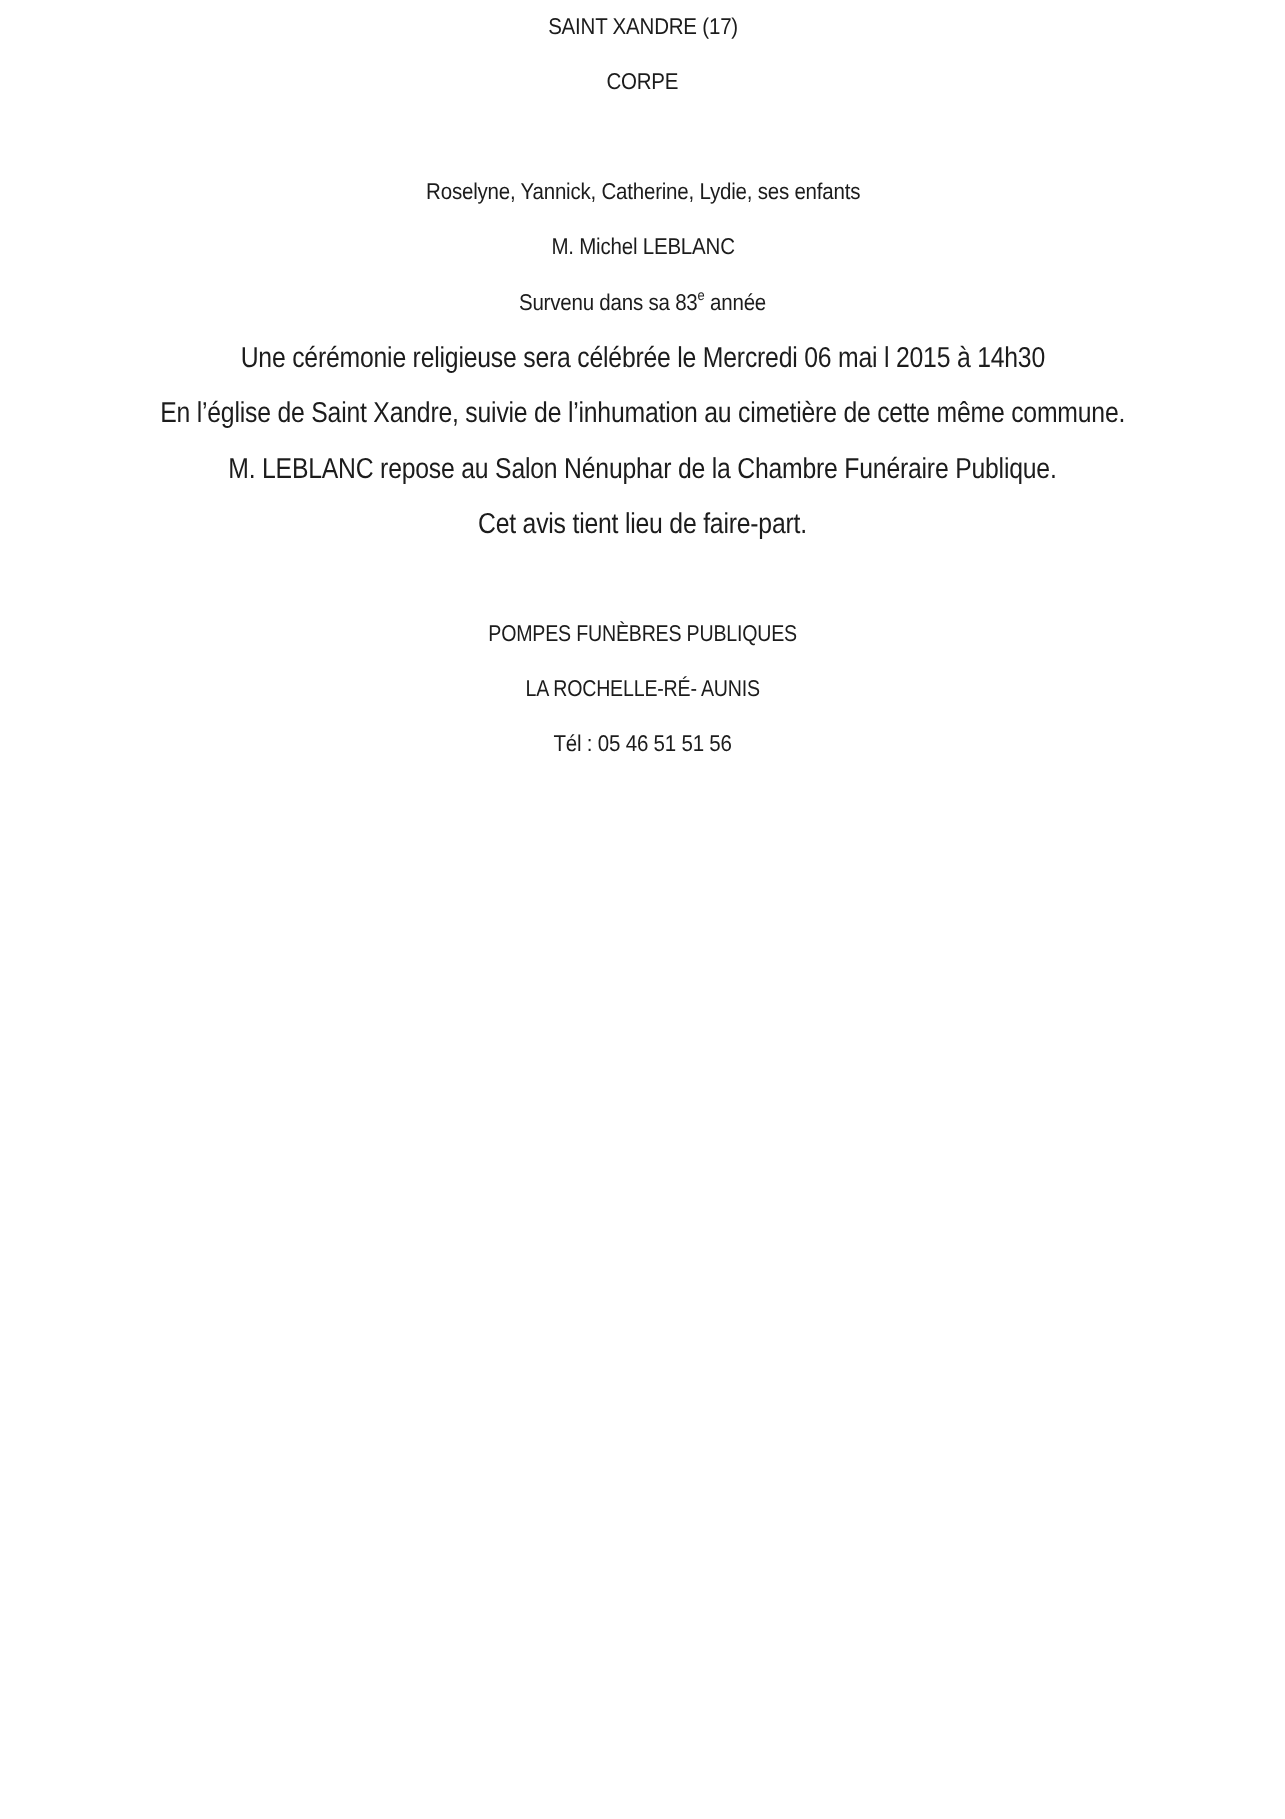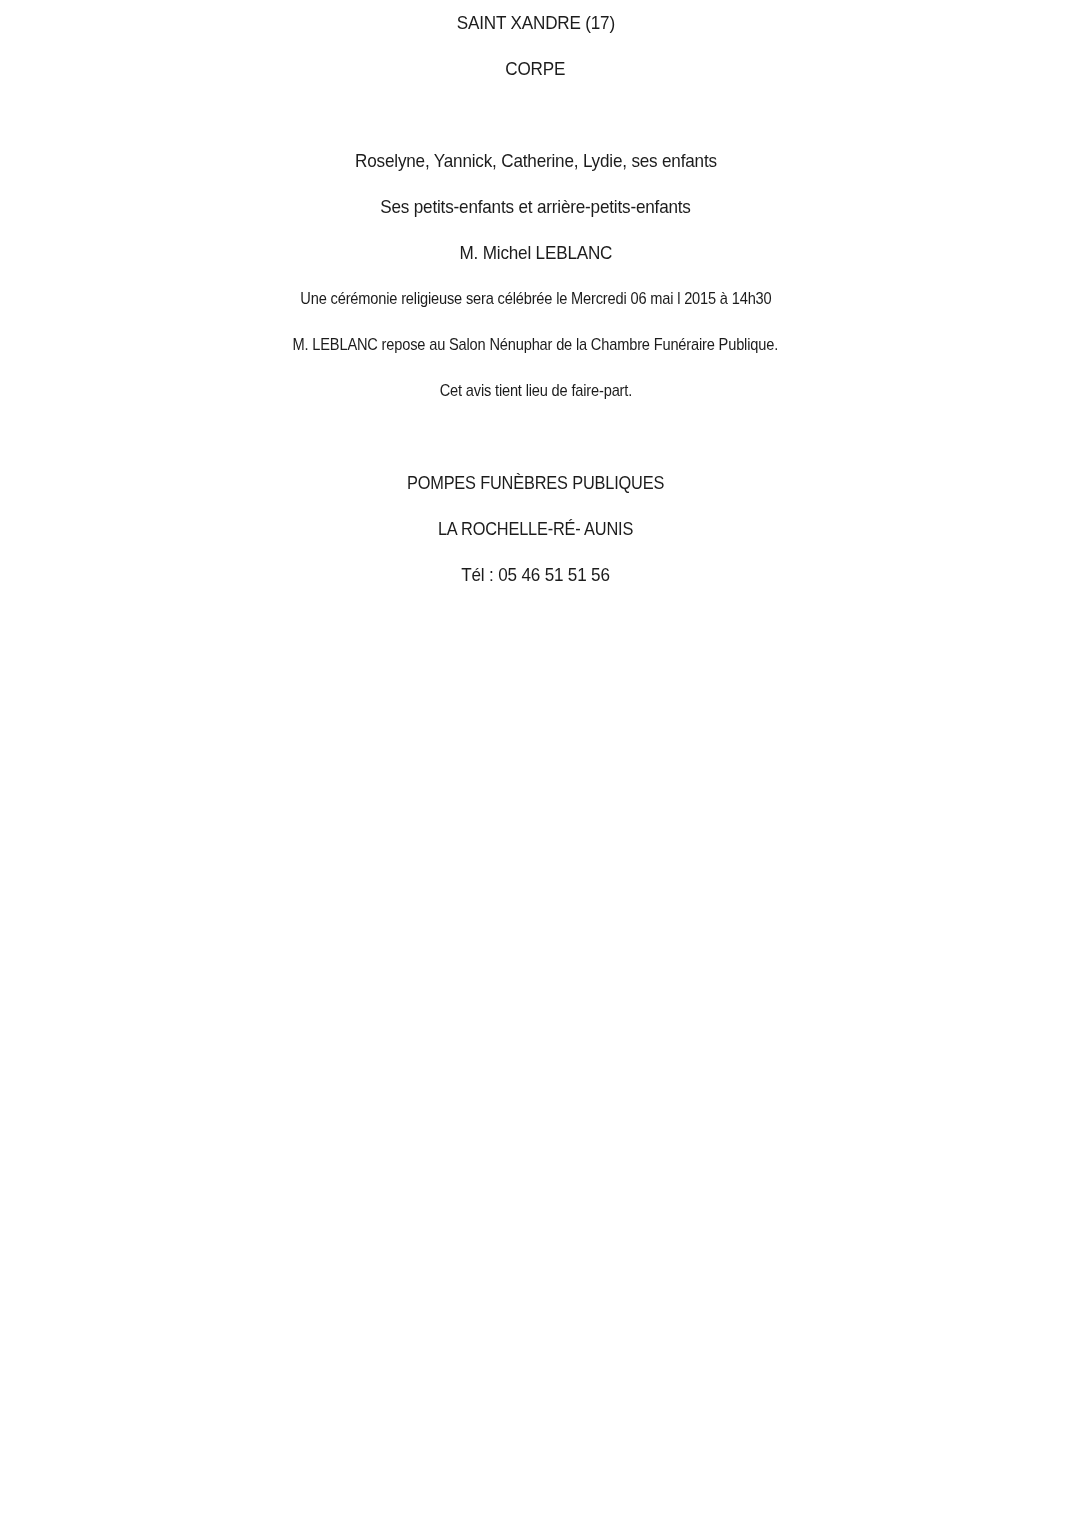--- a/index.html
+++ b/index.html
@@ -27,21 +27,21 @@
     letter-spacing: -0.2px;
     white-space: nowrap;
   }
   .fit {
     display: inline-block;
     transform: scaleX(0.90);
     transform-origin: 50% 50%;
     white-space: nowrap;
   }
   .line-narrow {
-    font-size: 17px;
+    font-size: 24px;
   }
   .line-narrow .fit {
     transform: scaleX(0.86);
   }
   .line-bold {
     font-weight: normal;
   }
   .line-bold .fit {
     transform: scaleX(0.86);
   }
@@ -62,28 +62,29 @@
 <main class="page">
 
   <p class="line"><span class="fit">SAINT XANDRE (17)</span></p>
 
   <p class="line"><span class="fit">CORPE</span></p>
 
   <div class="spacer"></div>
 
   <p class="line"><span class="fit">Roselyne, Yannick, Catherine, Lydie, ses enfants</span></p>
 
-  <p class="line"><span class="fit">Ses petits-enfants et arrière-petits-enfants</span></p>
 
 
   <p class="line"><span class="fit">M. Michel LEBLANC</span></p>
 
+  <p class="line"><span class="fit"><span>Survenu dans sa 83</span><sup class="ord">e</sup><span> année</span></span></p>
 
   <p class="line line-narrow"><span class="fit">Une cérémonie religieuse sera célébrée le Mercredi 06 mai l 2015 à 14h30</span></p>
 
+  <p class="line line-narrow"><span class="fit">En l’église de Saint Xandre, suivie de l’inhumation au cimetière de cette même commune.</span></p>
 
   <p class="line line-narrow"><span class="fit">M. LEBLANC repose au Salon Nénuphar de la Chambre Funéraire Publique.</span></p>
 
   <p class="line line-narrow"><span class="fit">Cet avis tient lieu de faire-part.</span></p>
 
   <div class="spacer"></div>
 
   <p class="line line-bold"><span class="fit">POMPES FUNÈBRES PUBLIQUES</span></p>
 
   <p class="line line-bold"><span class="fit">LA ROCHELLE-RÉ- AUNIS</span></p>

